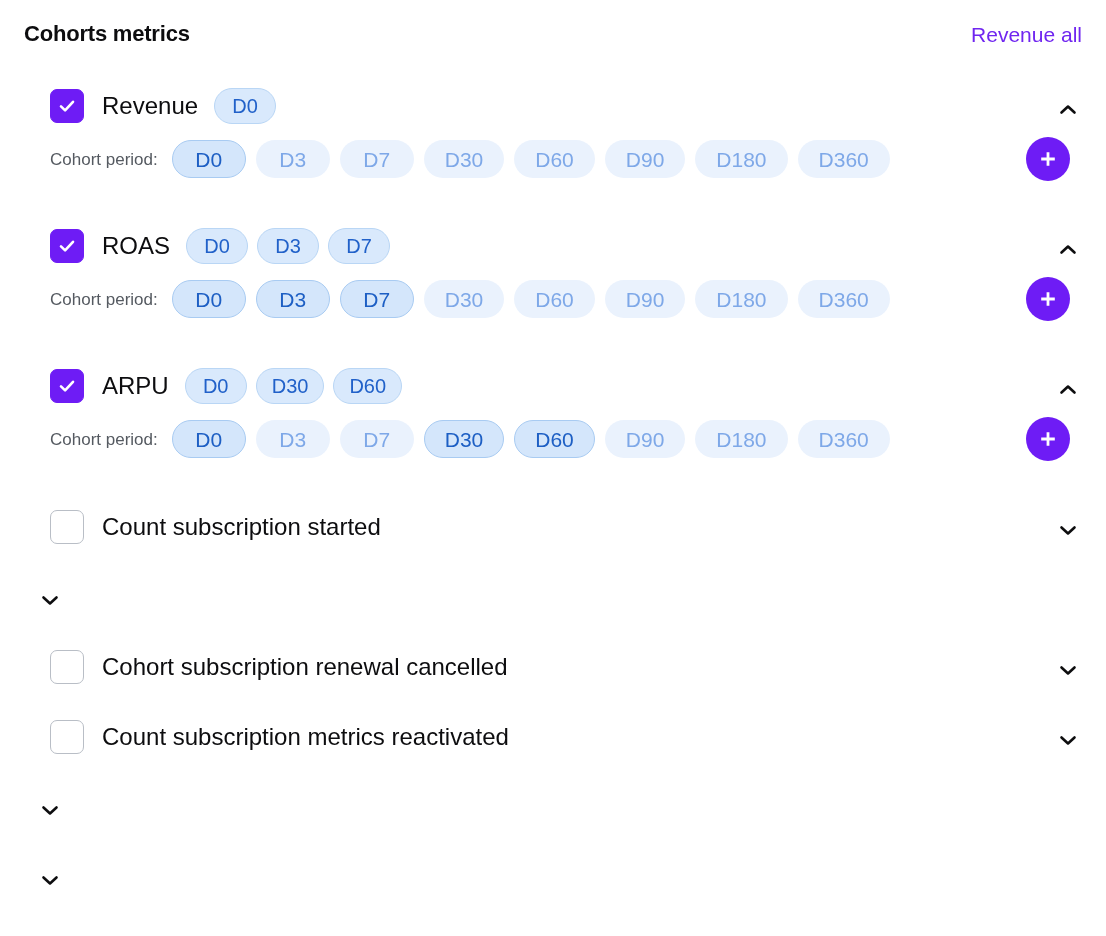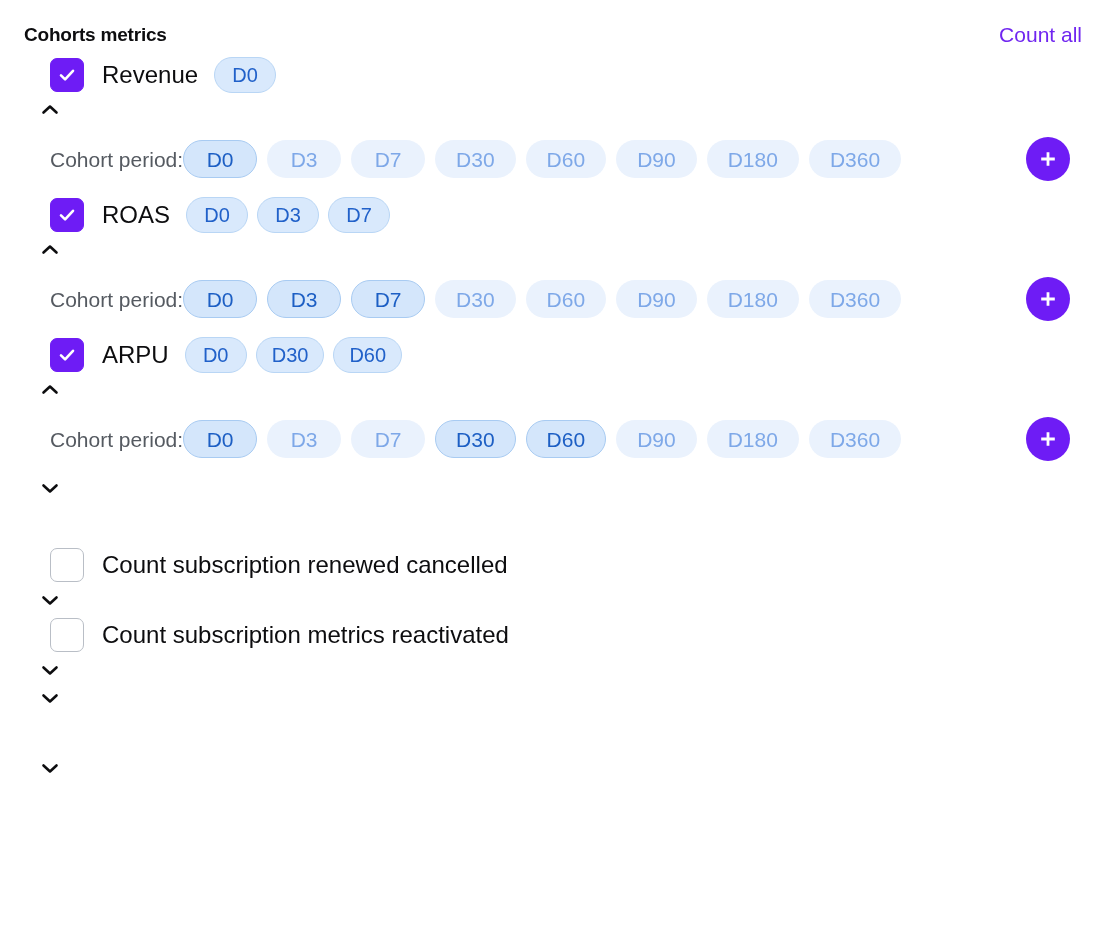--- a/index.html
+++ b/index.html
@@ -36,44 +36,43 @@
 
   
   .panel-head{
     display:flex;
     align-items:center;
     justify-content:space-between;
     padding:14px 24px 0 24px;
     height:54px;
   }
   .panel-title{
-    font-size:19px;
+    font-size:22px;
     font-weight:bold;
     letter-spacing:-0.2px;
     color:var(--text);
     line-height:1;
   }
   .select-all{
     font-size:21px;
     color:var(--purple-link);
     cursor:pointer;
     line-height:1;
     user-select:none;
   }
 
   
   .rows{
     padding:0 24px 0 24px;
   }
   .metric-row{
     display:flex;
-    align-items:flex-start;
+    align-items:flex-end;
     height:70px;
     gap:0;
-    flex-direction:column;
   }
   .metric-left{
     display:flex;
     align-items:center;
     flex:1 1 auto;
     min-width:0;
     gap:0;
   }
 
   
@@ -142,23 +141,24 @@
     margin-left:12px;
   }
 
   
   .period-row{
     display:flex;
     align-items:center;
     height:70px;
   }
   .period-label{
-    font-size:21px;
+    font-size:17px;
     color:var(--label-gray);
     margin-left:26px;
+    margin-right:14px;
     white-space:nowrap;
     line-height:1;
   }
   .period-chips{
     display:flex;
     align-items:center;
     gap:10px;
     flex:1 1 auto;
   }
   .pchip{
@@ -199,21 +199,21 @@
   }
   .add-btn svg{display:block;}
 </style>
 </head>
 <body>
 
 <div class="panel">
 
   <div class="panel-head">
     <div class="panel-title">Cohorts metrics</div>
-    <div class="select-all">Count all</div>
+    <div class="select-all">Revenue all</div>
   </div>
 
   <div class="rows" id="rows">
       <div class="metric-row">
         <div class="metric-left">
           <div class="cb on">
             <svg width="20" height="20" viewBox="0 0 20 20">
               <path d="M4 10.4 L8.1 14.4 L16 5.8" fill="none" stroke="#ffffff" stroke-width="2.6" stroke-linecap="round" stroke-linejoin="round"></path>
             </svg>
           </div>
@@ -316,30 +316,41 @@
           <div class="pchip off">D180</div>
           <div class="pchip off">D360</div>
         </div>
         <div class="add-btn">
           <svg width="22" height="22" viewBox="0 0 22 22">
             <path d="M11 4.2 V17.8 M4.2 11 H17.8" fill="none" stroke="#ffffff" stroke-width="2.8" stroke-linecap="butt"></path>
           </svg>
         </div>
       </div>
       <div class="metric-row">
-        <div class="chev">
-          <svg width="22" height="22" viewBox="0 0 22 22">
-            <path d="M4.5 8.5 L11 14.5 L17.5 8.5" fill="none" stroke="#0d0d0f" stroke-width="2.6" stroke-linecap="round" stroke-linejoin="round"></path>
-          </svg>
-        </div>
-      </div>
-      <div class="metric-row">
         <div class="metric-left">
           <div class="cb off"></div>
-          <div class="metric-name">Count subscription renewed cancelled</div>
+          <div class="metric-name">Count subscription started</div>
+        </div>
+        <div class="chev">
+          <svg width="22" height="22" viewBox="0 0 22 22">
+            <path d="M4.5 8.5 L11 14.5 L17.5 8.5" fill="none" stroke="#0d0d0f" stroke-width="2.6" stroke-linecap="round" stroke-linejoin="round"></path>
+          </svg>
+        </div>
+      </div>
+      <div class="metric-row">
+        <div class="chev">
+          <svg width="22" height="22" viewBox="0 0 22 22">
+            <path d="M4.5 8.5 L11 14.5 L17.5 8.5" fill="none" stroke="#0d0d0f" stroke-width="2.6" stroke-linecap="round" stroke-linejoin="round"></path>
+          </svg>
+        </div>
+      </div>
+      <div class="metric-row">
+        <div class="metric-left">
+          <div class="cb off"></div>
+          <div class="metric-name">Cohort subscription renewal cancelled</div>
         </div>
         <div class="chev">
           <svg width="22" height="22" viewBox="0 0 22 22">
             <path d="M4.5 8.5 L11 14.5 L17.5 8.5" fill="none" stroke="#0d0d0f" stroke-width="2.6" stroke-linecap="round" stroke-linejoin="round"></path>
           </svg>
         </div>
       </div>
       <div class="metric-row">
         <div class="metric-left">
           <div class="cb off"></div>

